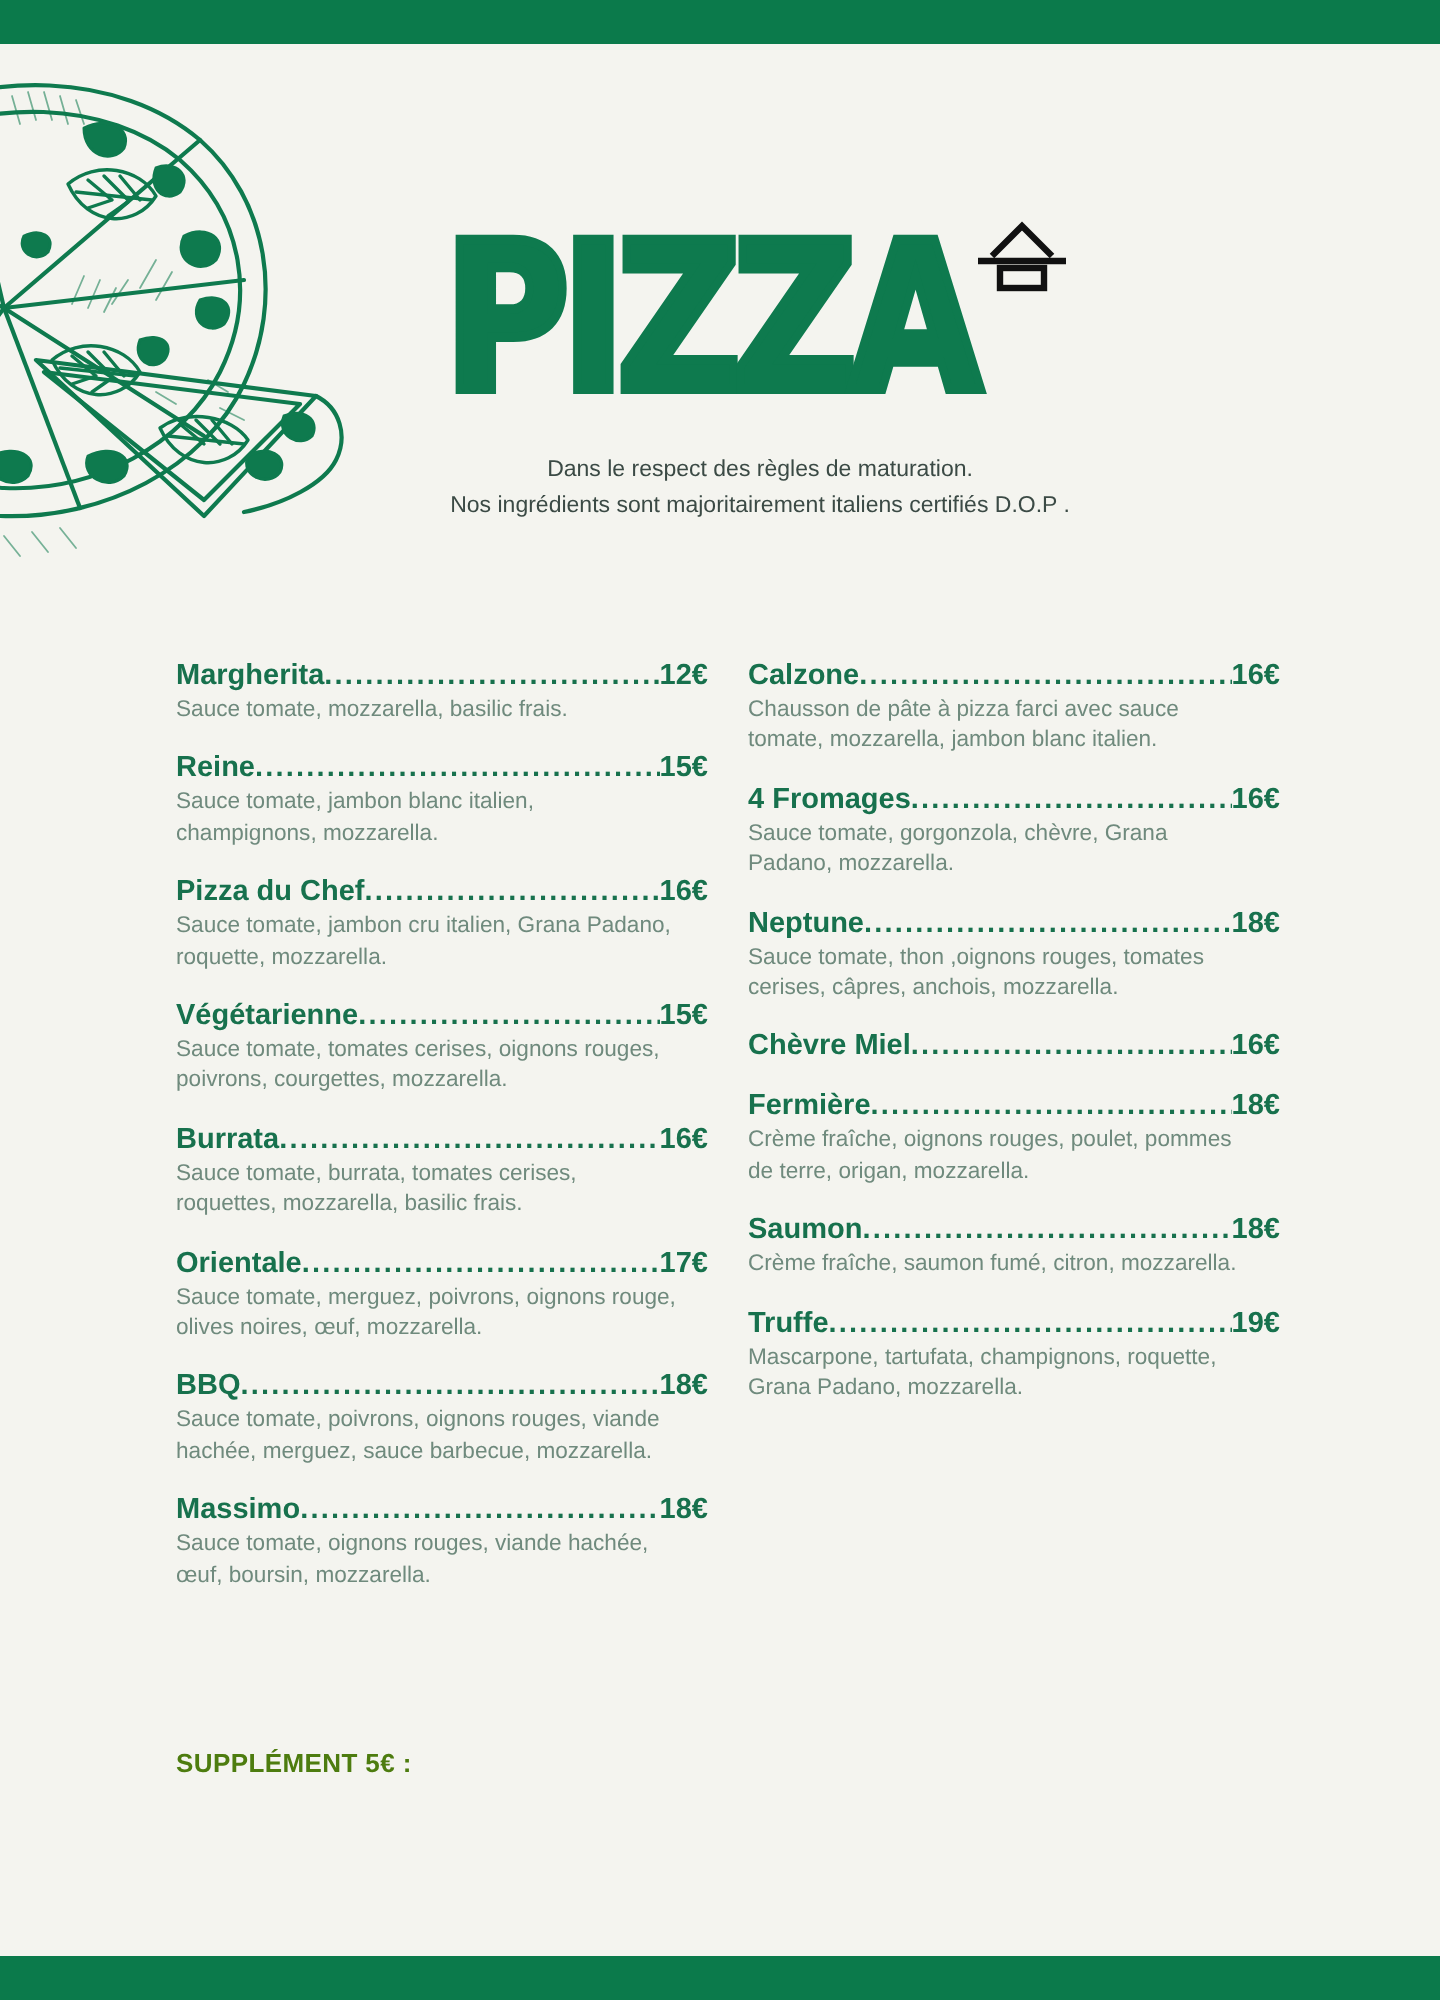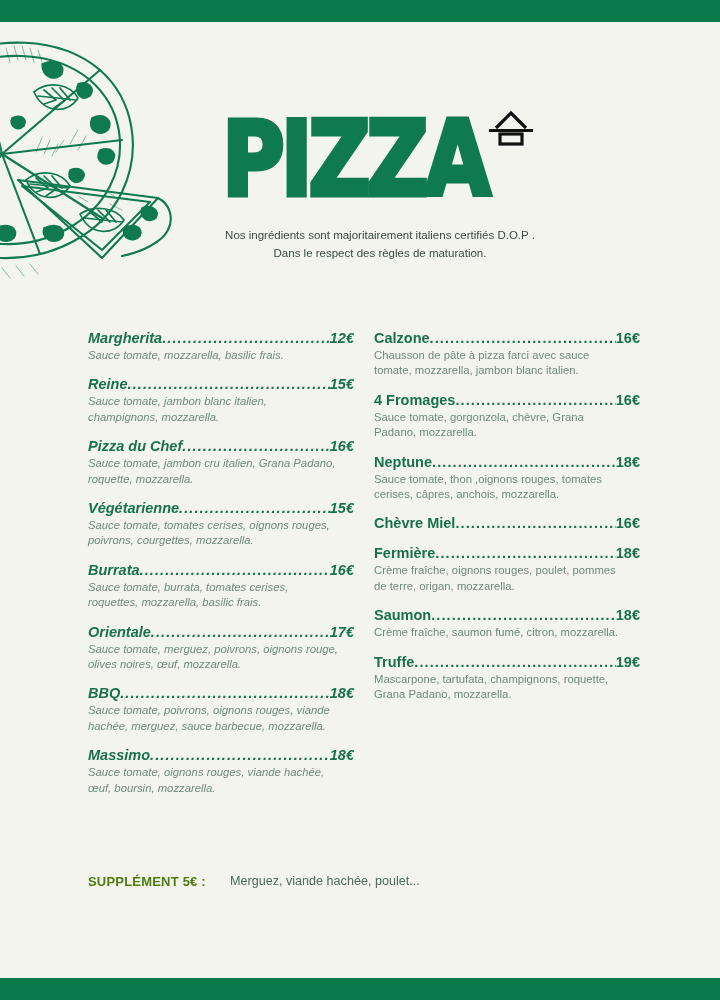--- a/index.html
+++ b/index.html
@@ -98,21 +98,21 @@
     top: 330px;
     width: 720px;
     height: 520px;
   }
 
   .col {
     position: absolute;
     top: 0;
     width: 266px;
   }
-  .col-left  { left: 88px; font-style: italic; }
+  .col-left  { left: 88px; }
   .col-right { left: 374px; }
 
   .item { margin-bottom: 13px; }
 
   .item-head {
     display: flex;
     align-items: baseline;
     font-weight: 700;
     font-size: 14.5px;
     color: #17714d;
@@ -245,22 +245,22 @@
       <svg viewBox="0 0 50 46" xmlns="http://www.w3.org/2000/svg">
         <g stroke="#111111" fill="none" stroke-width="3.2">
           <path d="M10 24 L 25 9 L 40 24"></path>
           <path d="M3 26.5 L 47 26.5"></path>
           <rect x="14" y="30" width="22" height="10"></rect>
         </g>
       </svg>
     </div>
 
     <div class="intro">
+      <div>Dans le respect des règles de maturation.</div>
       <div>Nos ingrédients sont majoritairement italiens certifiés D.O.P  .</div>
-      <div>Dans le respect des règles de maturation.</div>
     </div>
   </div>
 
   <div class="menu">
 
     <div class="col col-left">
 
       <div class="item">
         <div class="item-head">
           <span class="item-name">Margherita</span>
@@ -398,18 +398,17 @@
         <div class="item-desc">Mascarpone, tartufata, champignons, roquette, Grana Padano, mozzarella.</div>
       </div>
     </div>
 
   </div>
 
   <div class="supplements">
     <div class="supp-row">
       <div class="supp-label">SUPPLÉMENT  5€ :</div>
       <div class="supp-text">
-        <div>Merguez, viande hachée, poulet...</div>
       </div>
     </div>
   </div>
 
 </div>
 
 </body></html>

